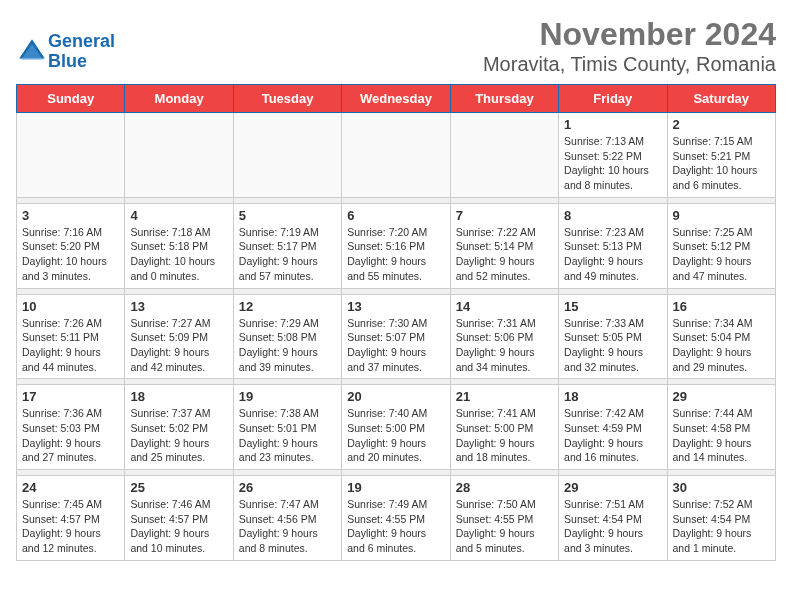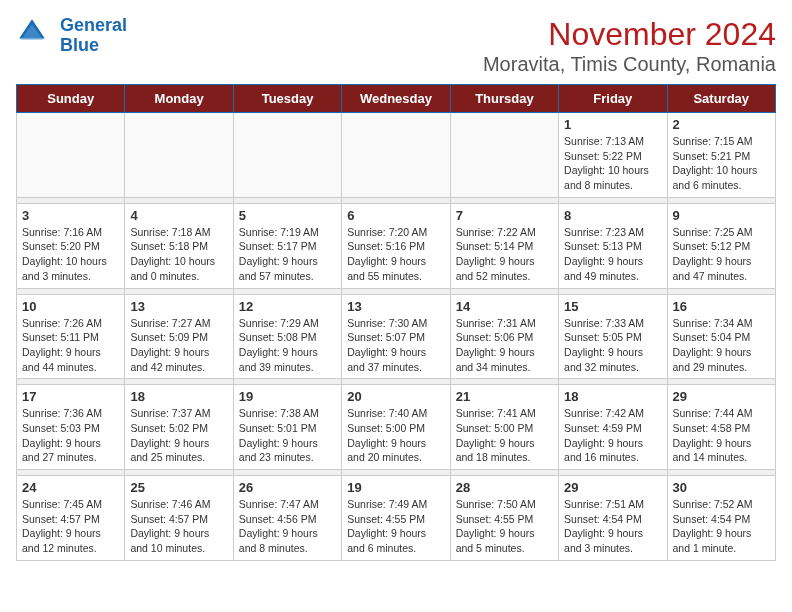--- a/index.html
+++ b/index.html
@@ -11,54 +11,56 @@
       padding: 16px;
     }
     .header {
       display: flex;
       justify-content: space-between;
       align-items: flex-start;
       margin-bottom: 8px;
     }
     .logo {
       display: flex;
-      gap: 12px;
+      align-items: center;
+      gap: 0;
+      margin-top: 16px;
     }
     .logo-text {
       font-size: 18px;
       font-weight: bold;
       color: #333;
       line-height: 1.1;
     }
     .logo-text span {
       color: #1a6ab1;
     }
     .logo-icon {
       width: 32px;
       height: 32px;
     }
     .title-block {
       text-align: right;
     }
     .month-title {
       font-size: 32px;
-      font-weight: normal;
-      color: #b91c1c;
+      font-weight: bold;
+      color: #737373;
     }
     .location-title {
       font-size: 20px;
       color: #555;
     }
     .calendar {
       width: 100%;
       border-collapse: collapse;
       border: 1px solid #ccc;
     }
     .calendar th {
-      background-color: #7f1d1d;
+      background-color: #ef4444;
       color: #fff;
       text-align: center;
       padding: 6px 4px;
       font-size: 13px;
       border: 1px solid #1a6ab1;
     }
     .calendar td {
       border: 1px solid #ccc;
       vertical-align: top;
       padding: 4px 5px;

